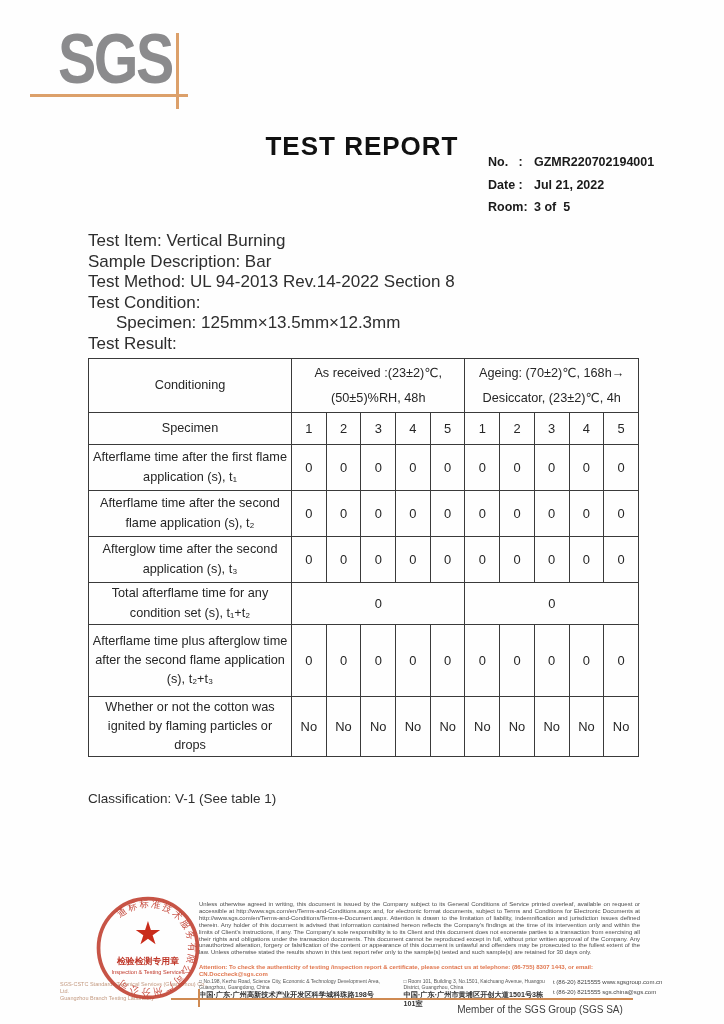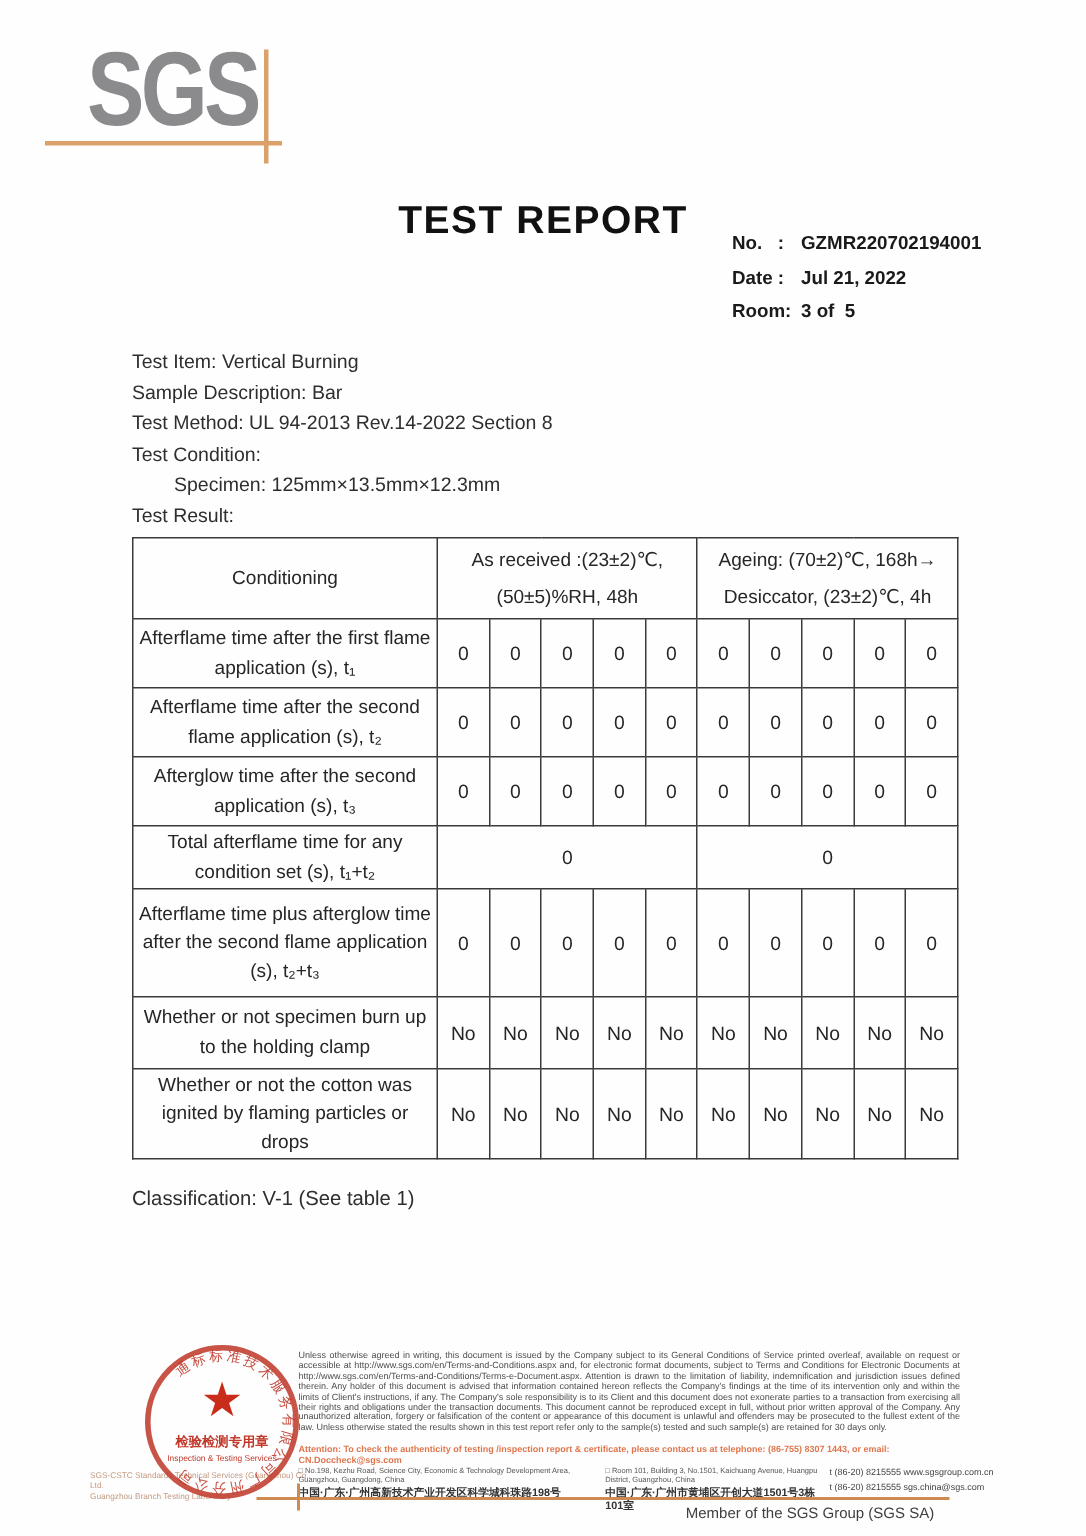--- a/index.html
+++ b/index.html
@@ -12,21 +12,21 @@
   .logo-hline{position:absolute;left:30px;top:94px;width:158px;height:2.5px;background:#dca06a;}
   .logo-vline{position:absolute;left:176px;top:33px;width:2.5px;height:76px;background:#dca06a;}
   
   .title{position:absolute;left:0;top:131px;width:724px;text-align:center;font-size:26px;
          font-weight:bold;letter-spacing:1px;color:#111;}
   .meta{position:absolute;left:488px;top:151px;font-size:12.5px;font-weight:bold;color:#1a1a1a;}
   .meta-row{display:flex;height:22.5px;align-items:center;}
   .meta-label{width:46px;white-space:pre;}
   .meta-value{white-space:pre;}
   
-  .info{position:absolute;left:88px;top:231px;font-size:13px;color:#2e2e2e;}
+  .info{position:absolute;left:88px;top:231px;font-size:17px;color:#2e2e2e;}
   .info div{height:20.6px;line-height:20.6px;}
   .info .indent{padding-left:28px;}
   
   table{position:absolute;left:88px;top:358px;width:550px;border-collapse:collapse;
         table-layout:fixed;}
   td{border:1px solid #3a3a3a;text-align:center;vertical-align:middle;font-size:12.9px;
      color:#262626;padding:1px 2px;line-height:1.5;}
   td.lbl{font-size:12.7px;}
   td.grp{font-size:12.7px;}
   td.grp div{line-height:1.95;}
@@ -104,20 +104,33 @@
           <td class="lbl">Conditioning</td>
           <td colspan="5" class="grp">
             <div>As received :(23±2)℃,</div>
             <div>(50±5)%RH, 48h</div>
           </td>
           <td colspan="5" class="grp">
             <div>Ageing: (70±2)℃, 168h→</div>
             <div>Desiccator, (23±2)℃, 4h</div>
           </td>
         </tr>
+        <tr style="height: 32px;">
+          <td class="lbl">Specimen</td>
+          <td class="val">1</td>
+          <td class="val">2</td>
+          <td class="val">3</td>
+          <td class="val">4</td>
+          <td class="val">5</td>
+          <td class="val">1</td>
+          <td class="val">2</td>
+          <td class="val">3</td>
+          <td class="val">4</td>
+          <td class="val">5</td>
+        </tr>
         <tr style="height: 46px;">
           <td class="lbl">Afterflame time after the first flame application (s), t₁</td>
           <td class="val">0</td>
           <td class="val">0</td>
           <td class="val">0</td>
           <td class="val">0</td>
           <td class="val">0</td>
           <td class="val">0</td>
           <td class="val">0</td>
           <td class="val">0</td>
@@ -160,33 +173,20 @@
           <td class="val">0</td>
           <td class="val">0</td>
           <td class="val">0</td>
           <td class="val">0</td>
           <td class="val">0</td>
           <td class="val">0</td>
           <td class="val">0</td>
           <td class="val">0</td>
           <td class="val">0</td>
           <td class="val">0</td>
-        </tr>
-        <tr style="height: 48px;">
-          <td class="lbl">Whether or not specimen burn up to the holding clamp</td>
-          <td class="val">No</td>
-          <td class="val">No</td>
-          <td class="val">No</td>
-          <td class="val">No</td>
-          <td class="val">No</td>
-          <td class="val">No</td>
-          <td class="val">No</td>
-          <td class="val">No</td>
-          <td class="val">No</td>
-          <td class="val">No</td>
         </tr>
         <tr style="height: 45px;">
           <td class="lbl">Whether or not the cotton was ignited by flaming particles or drops</td>
           <td class="val">No</td>
           <td class="val">No</td>
           <td class="val">No</td>
           <td class="val">No</td>
           <td class="val">No</td>
           <td class="val">No</td>
           <td class="val">No</td>

